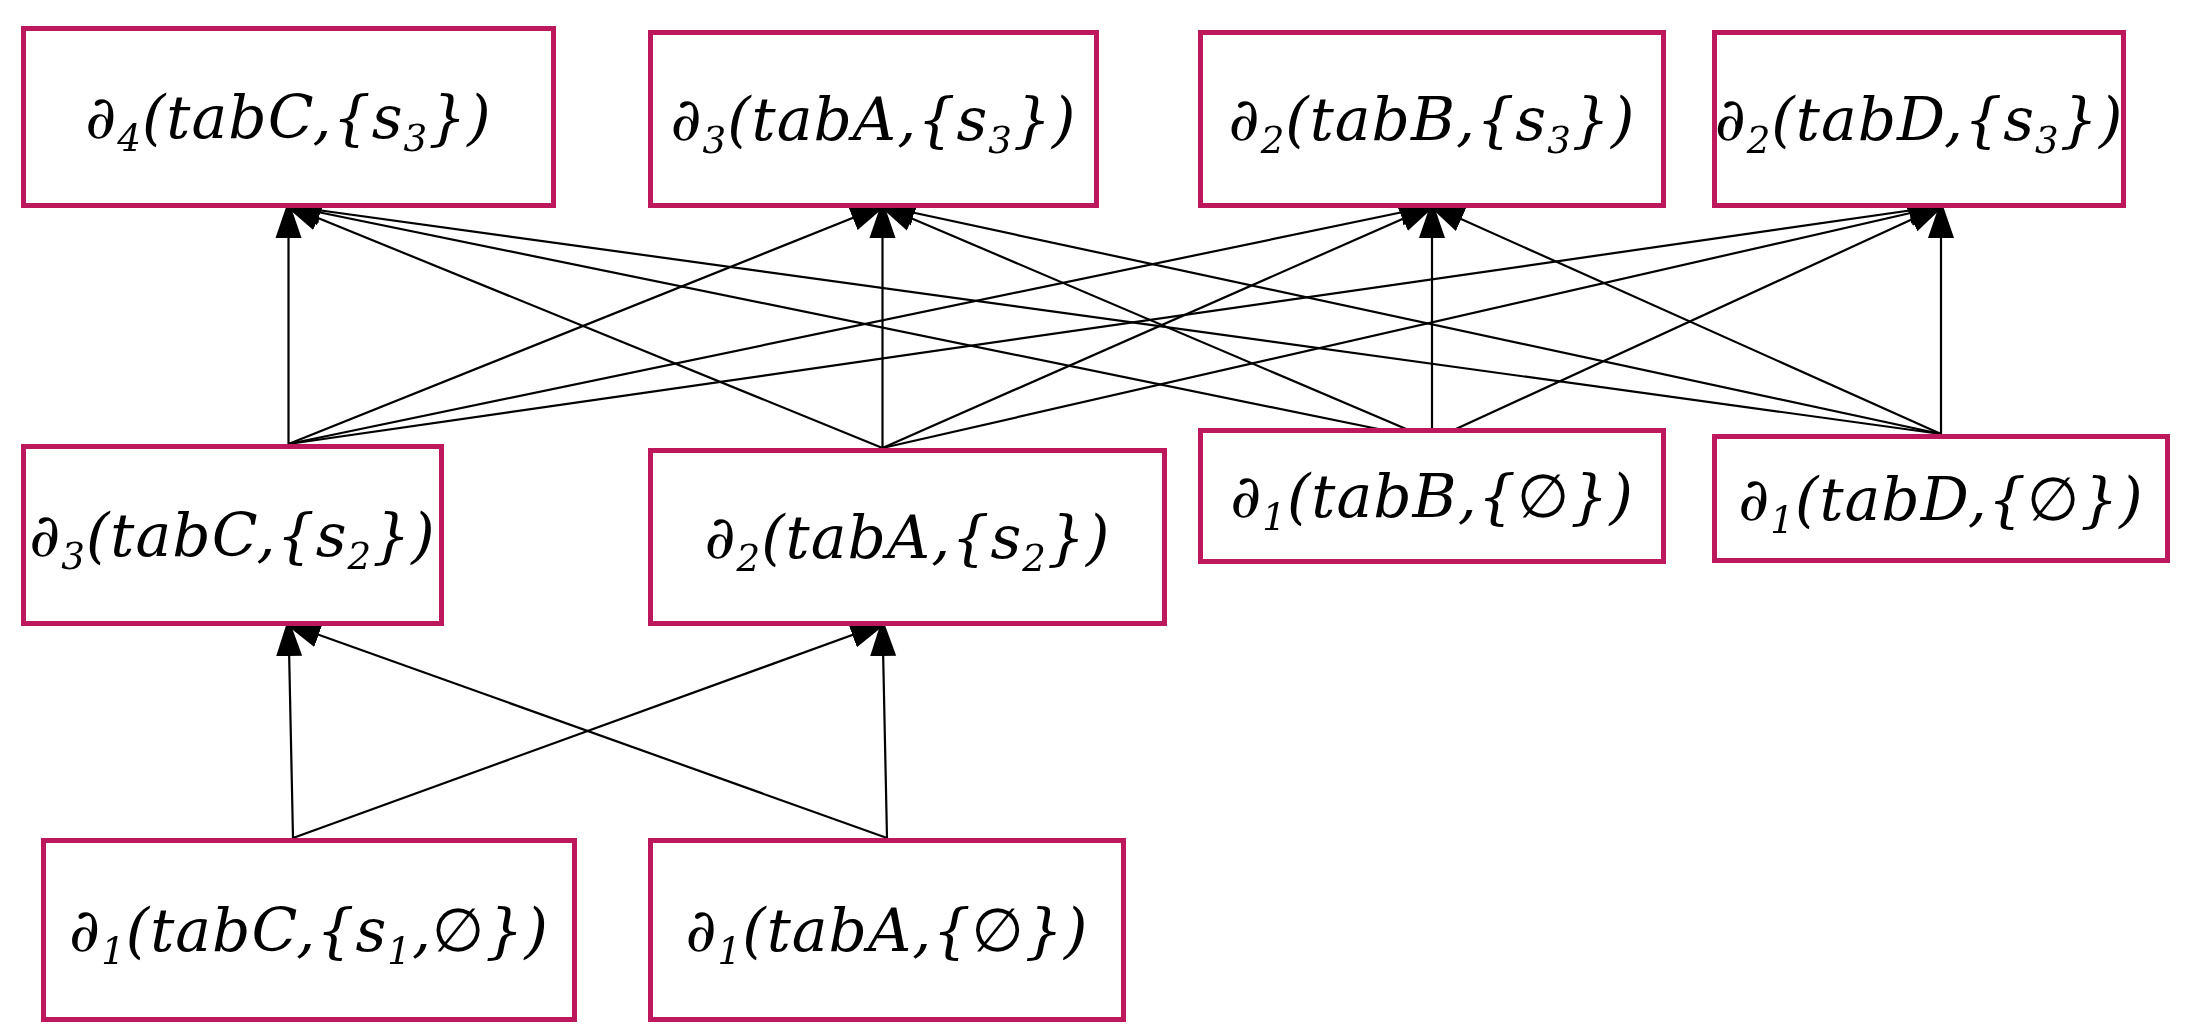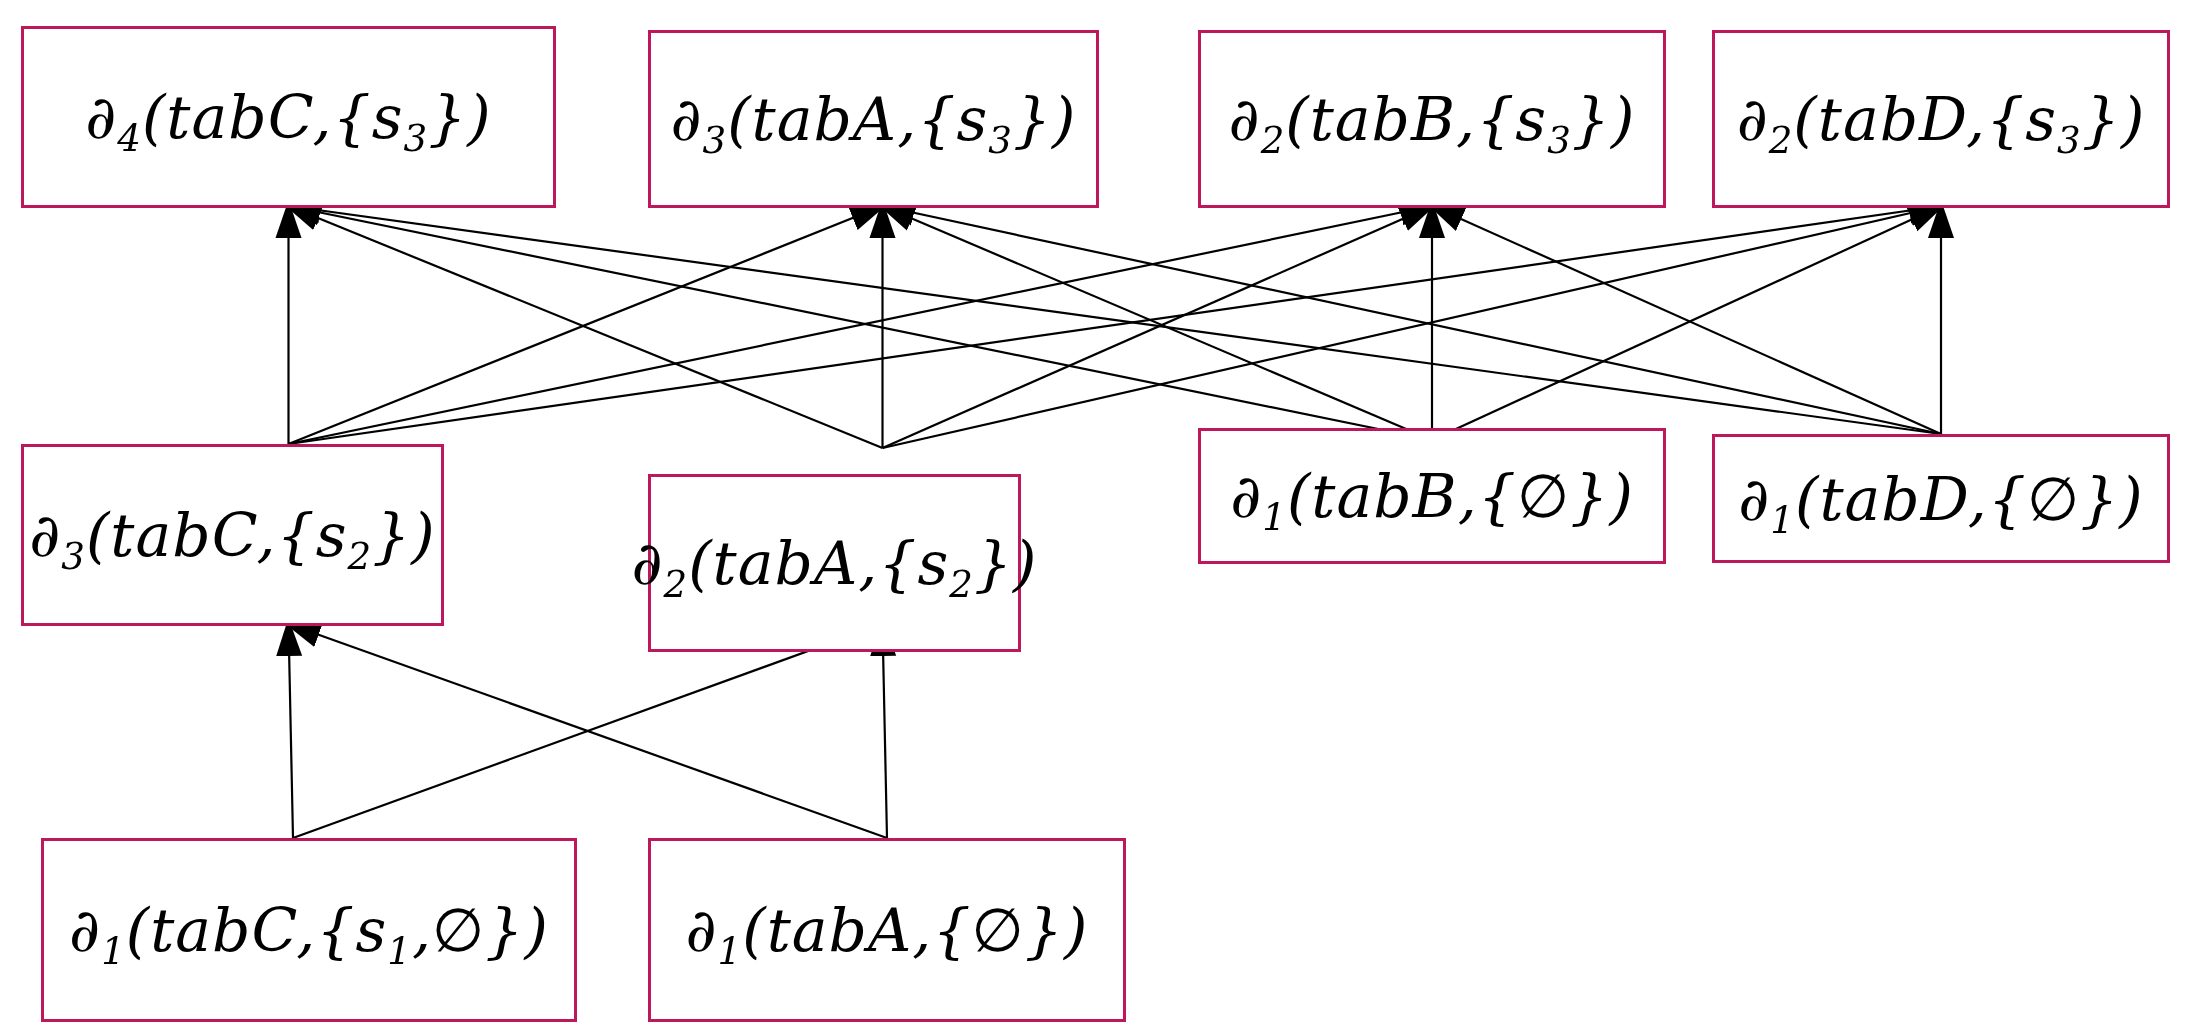--- a/index.html
+++ b/index.html
@@ -8,21 +8,21 @@
     width:2208px;height:1033px;
     background:#ffffff;
     font-family:"DejaVu Serif","DejaVu Sans",serif;
     overflow:hidden;
   }
   .edges{position:absolute;left:0;top:0;}
   .edge{stroke-width:2.2;}
   .node{
     position:absolute;
     background:#ffffff;
-    border:3px solid #be185d;
+    border:5px solid #be185d;
     box-sizing:border-box;
     display:flex;align-items:center;justify-content:center;
     z-index:2;
   }
   .lbl{
     font-style:italic;
     font-size:60px;
     color:#000000;
     white-space:nowrap;
     letter-spacing:1px;
@@ -67,29 +67,29 @@
   </div>
 
   <div class="node" style="left:648px;top:30px;width:451px;height:178px;">
     <span class="lbl"><span>∂</span><sub>3</sub><span>(tabA,{</span><span>s</span><sub>3</sub><span>})</span></span>
   </div>
 
   <div class="node" style="left:1198px;top:30px;width:468px;height:178px;">
     <span class="lbl"><span>∂</span><sub>2</sub><span>(tabB,{</span><span>s</span><sub>3</sub><span>})</span></span>
   </div>
 
-  <div class="node" style="left:1712px;top:30px;width:458px;height:178px;">
+  <div class="node" style="left:1712px;top:30px;width:414px;height:178px;">
     <span class="lbl"><span>∂</span><sub>2</sub><span>(tabD,{</span><span>s</span><sub>3</sub><span>})</span></span>
   </div>
 
   <div class="node" style="left:21px;top:444px;width:423px;height:182px;">
     <span class="lbl"><span>∂</span><sub>3</sub><span>(tabC,{</span><span>s</span><sub>2</sub><span>})</span></span>
   </div>
 
-  <div class="node" style="left:648px;top:448px;width:373px;height:178px;margin-top:26px;">
+  <div class="node" style="left:648px;top:448px;width:519px;height:178px;">
     <span class="lbl"><span>∂</span><sub>2</sub><span>(tabA,{</span><span>s</span><sub>2</sub><span>})</span></span>
   </div>
 
   <div class="node" style="left:1198px;top:428px;width:468px;height:136px;">
     <span class="lbl"><span>∂</span><sub>1</sub><span>(tabB,{∅})</span></span>
   </div>
 
   <div class="node" style="left:1712px;top:434px;width:458px;height:129px;">
     <span class="lbl"><span>∂</span><sub>1</sub><span>(tabD,{∅})</span></span>
   </div>

